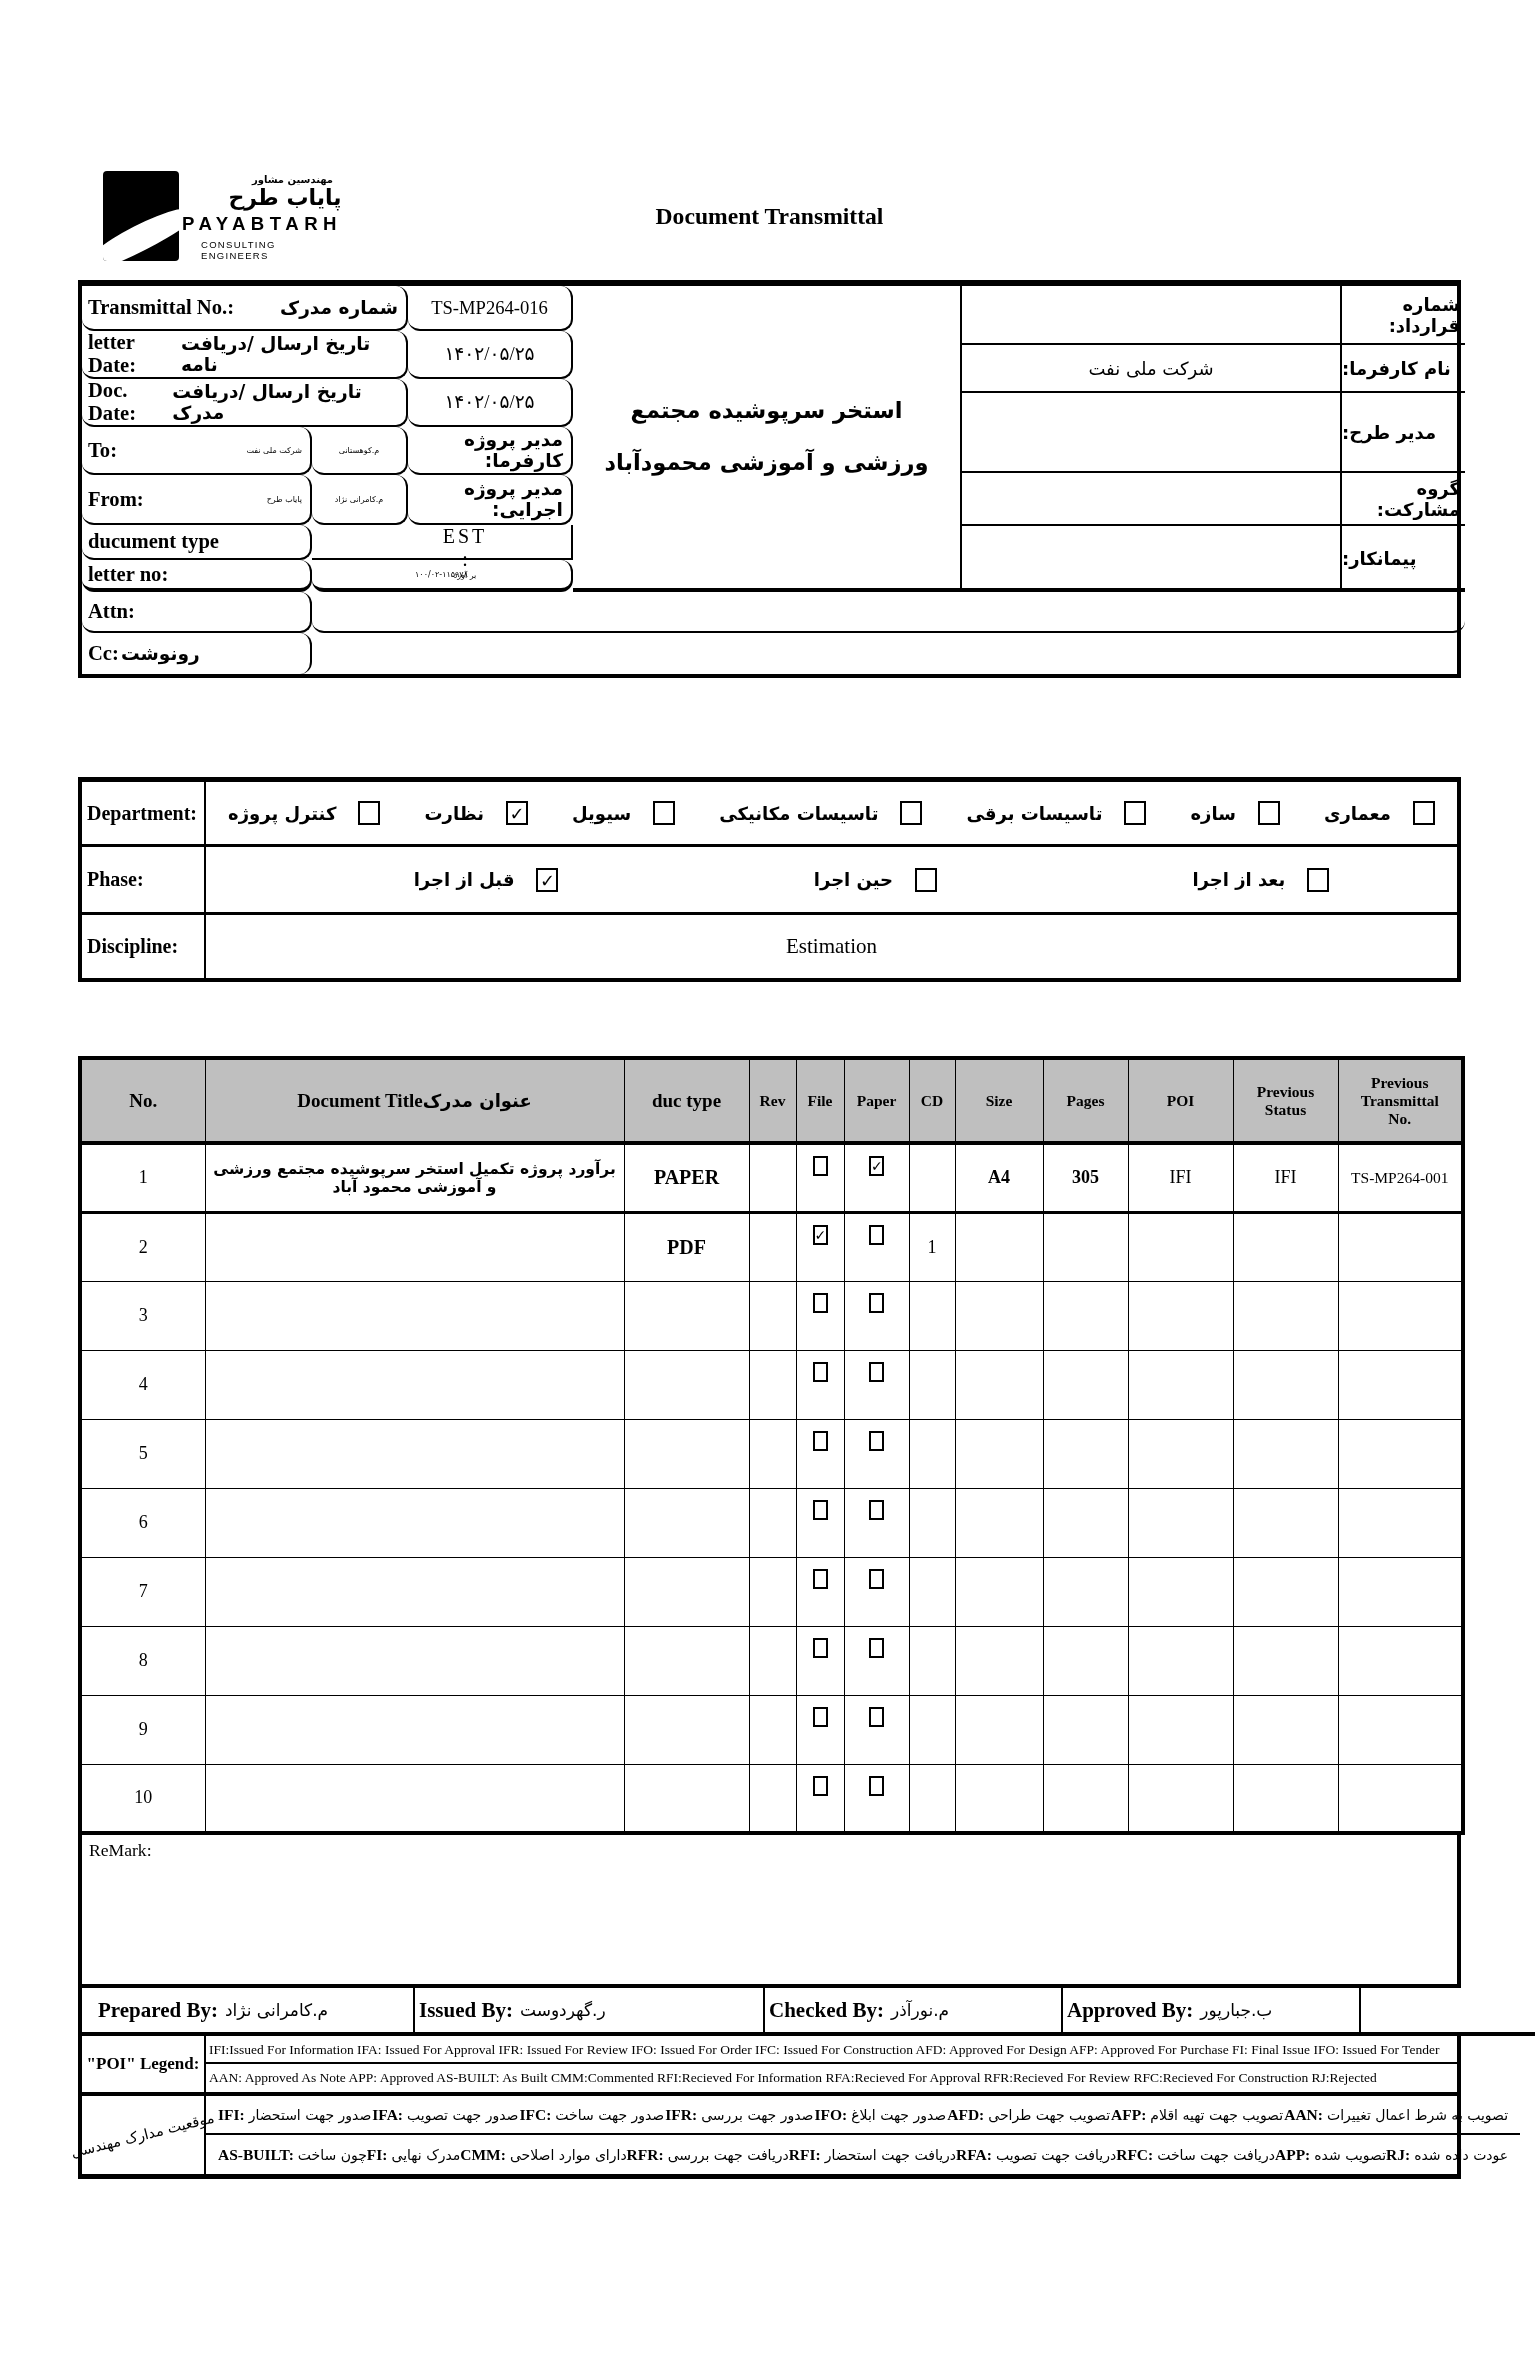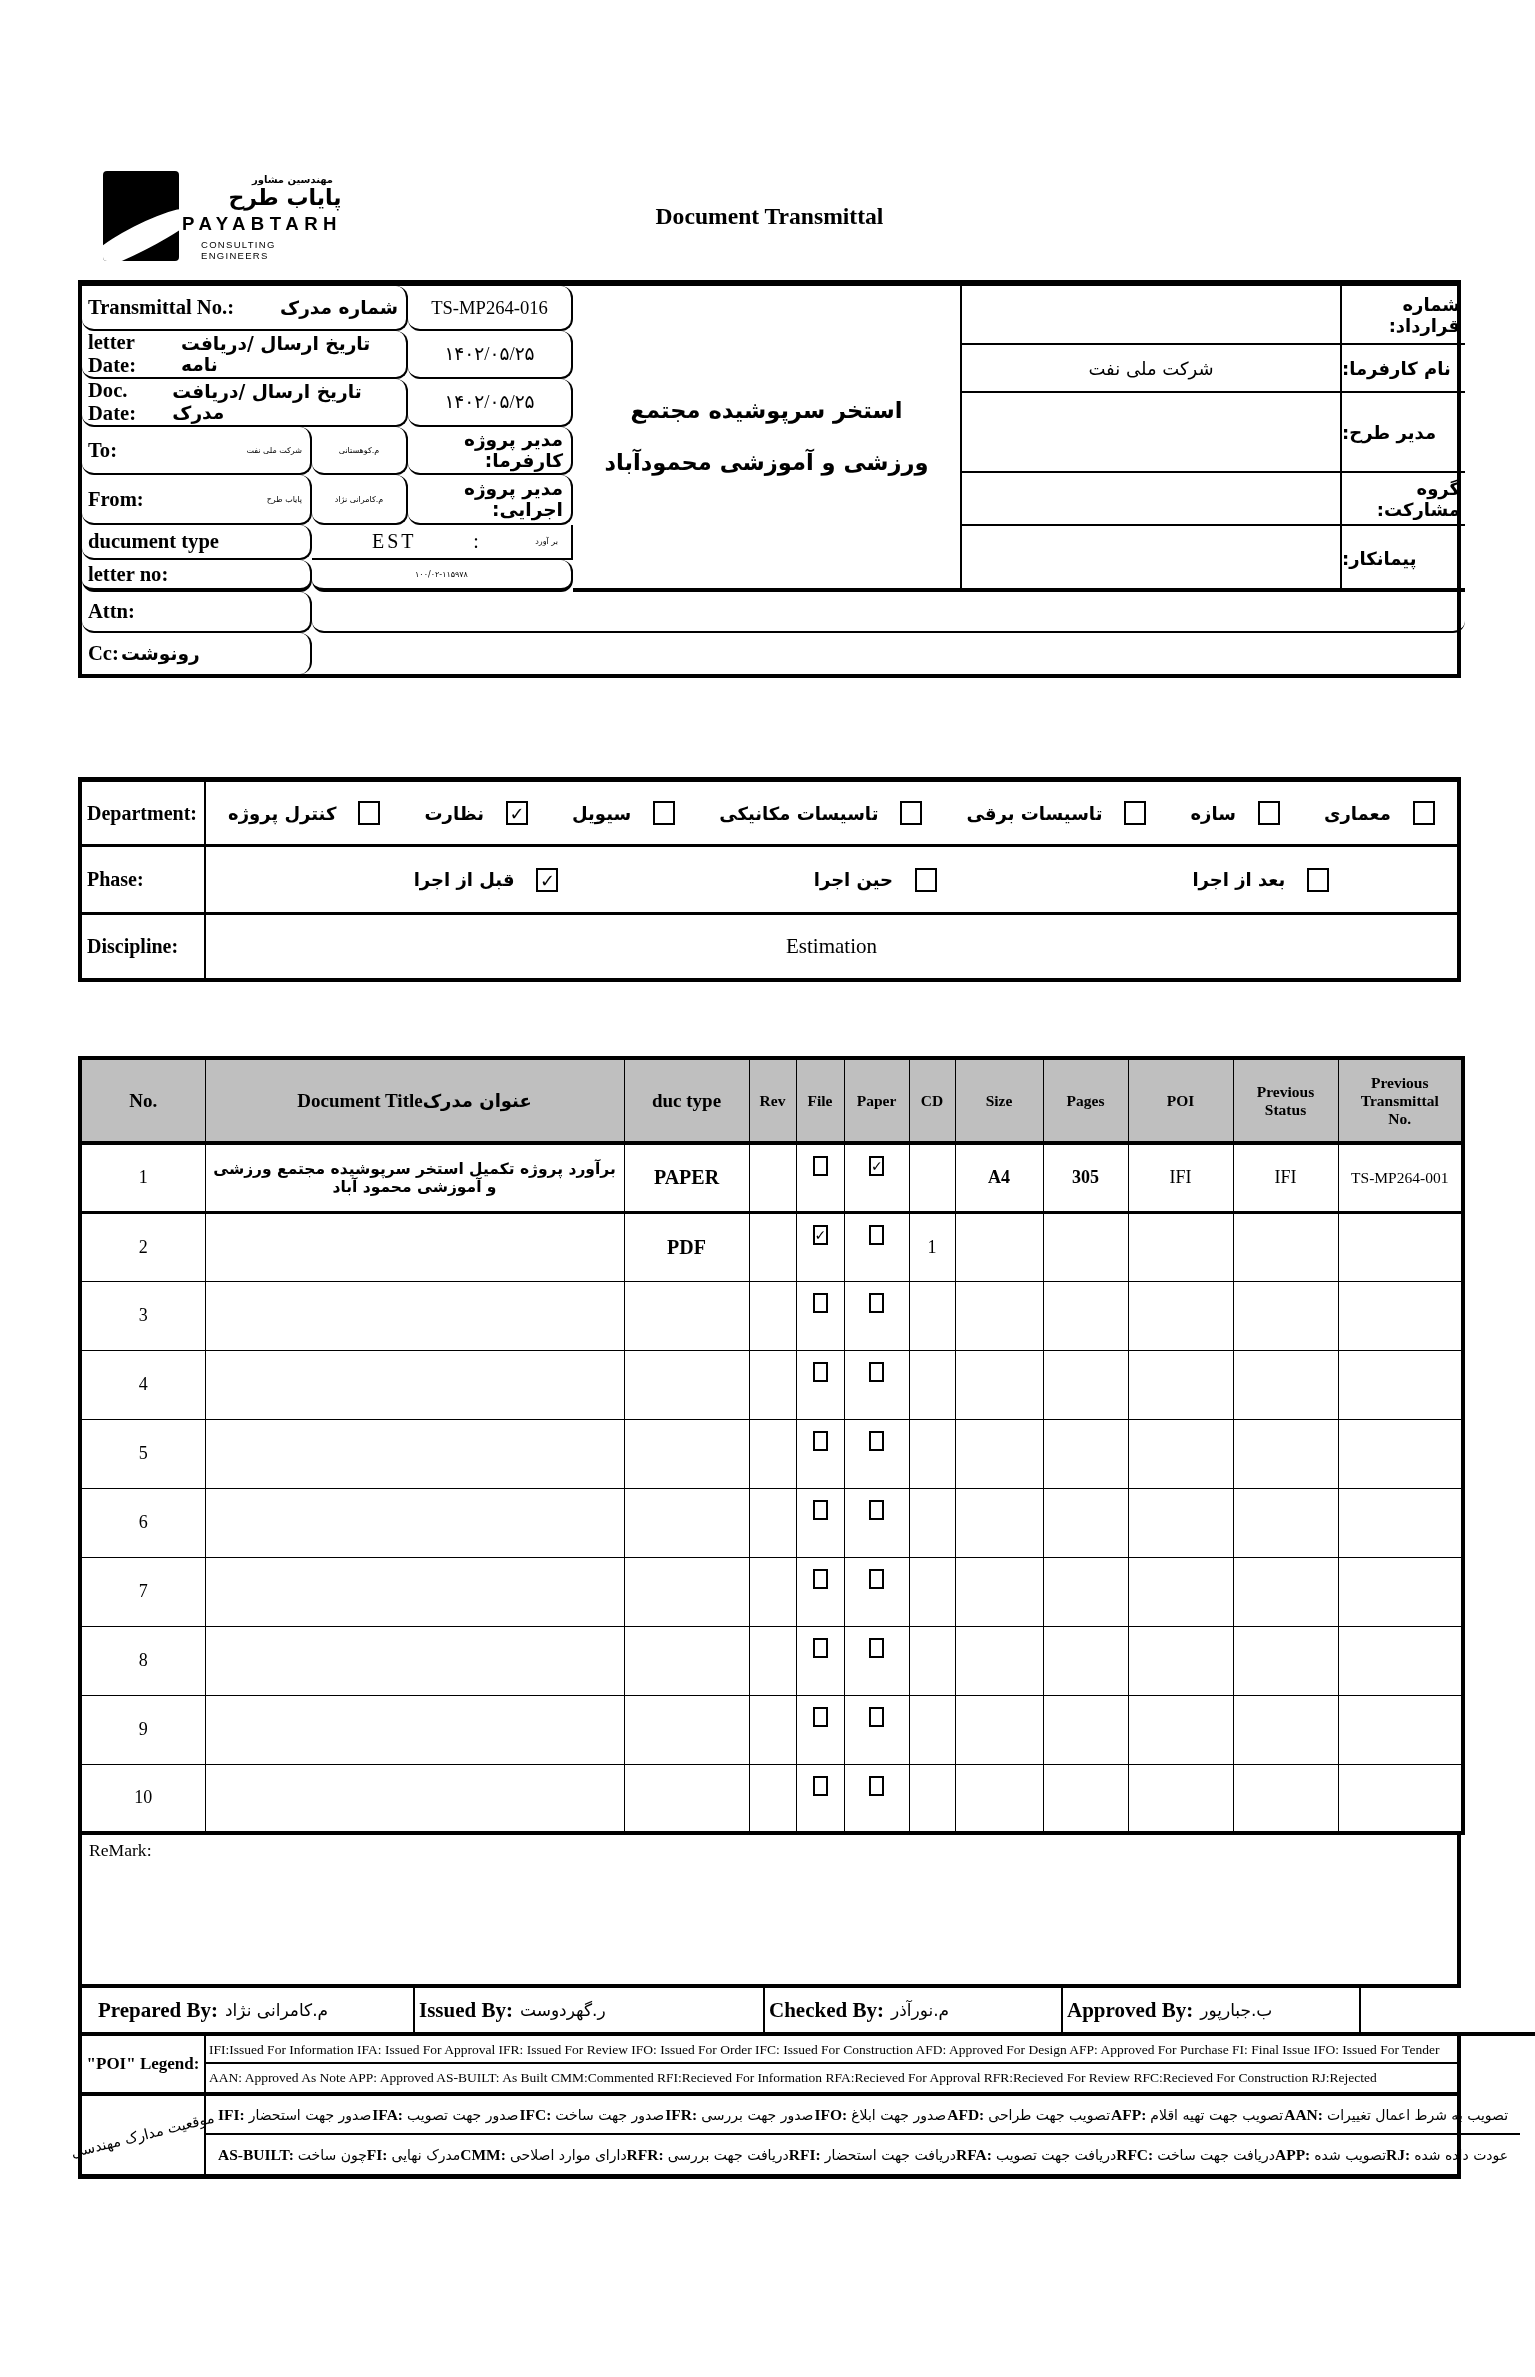--- a/index.html
+++ b/index.html
@@ -44,21 +44,21 @@
   .hc.center { justify-content: center; }
   .hc.val { font-size: 18.6px; }
   .hc.nb-b { border-bottom-width: 4px; }
   .hc.wide { grid-column: 2 / 7; border-right: none; }
   .title-box { grid-area: 1 / 4 / 8 / 5; border-right: 2px solid #000; border-bottom: 4px solid #000; display: flex; align-items: center; justify-content: center; text-align: center; padding: 0 16px; }
   .title-box .fa { font-size: 22.6px; font-weight: bold; line-height: 2.3; }
   .right-box { grid-area: 1 / 5 / 8 / 7; border-bottom: 4px solid #000; display: grid; grid-template-columns: 380px 123px; grid-template-rows: 59px 48px 80px 53px 64px; }
   .rb-val { border-right: 2px solid #000; border-bottom: 2px solid #000; display: flex; align-items: center; justify-content: center; font-size: 18px; }
   .rb-lbl { border-bottom: 2px solid #000; display: flex; align-items: center; justify-content: flex-end; padding-right: 5px; font-weight: bold; font-size: 18px; direction: rtl; }
   .rb-last { border-bottom: none; }
-  .est-cell { grid-column: 2 / 4; display: flex; align-items: center; justify-content: space-between; padding: 0 13px 0 60px; border-right: 2px solid #000; border-bottom: 2px solid #000; }
+  .est-cell { grid-column: 2 / 4; display: flex; align-items: center; justify-content: space-between; padding: 0 13px 0 60px; border-right: 2px solid #000; border-bottom: 2px solid #000; flex-direction: column; }
 
   
   .dtable {
     margin-left: 78px; margin-top: 99px; width: 1383px;
     display: grid; grid-template-columns: 124px 1fr;
     grid-template-rows: 65px 68px 63px;
     border: 4px solid #000; border-top-width: 5px;
   }
   .dl { border-right: 2px solid #000; border-bottom: 3.5px solid #000; display: flex; align-items: center; padding-left: 5px; font-weight: bold; font-size: 20px; }
   .dc { border-bottom: 3.5px solid #000; display: flex; align-items: center; }

